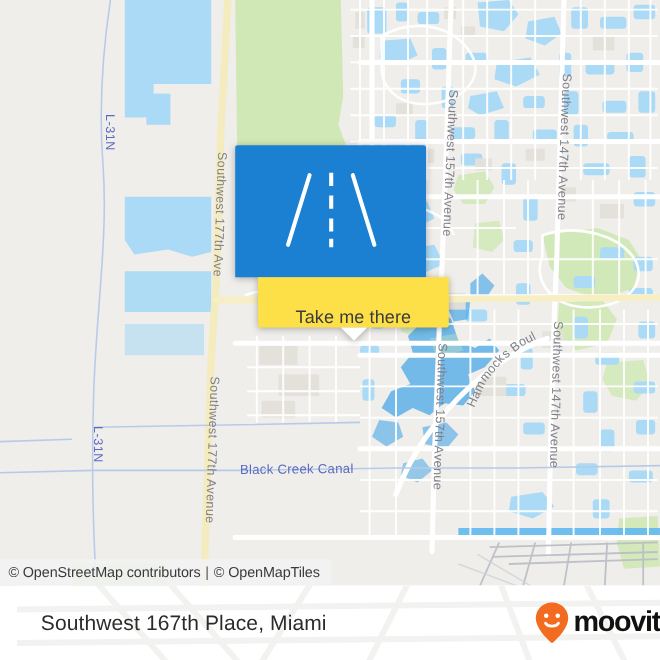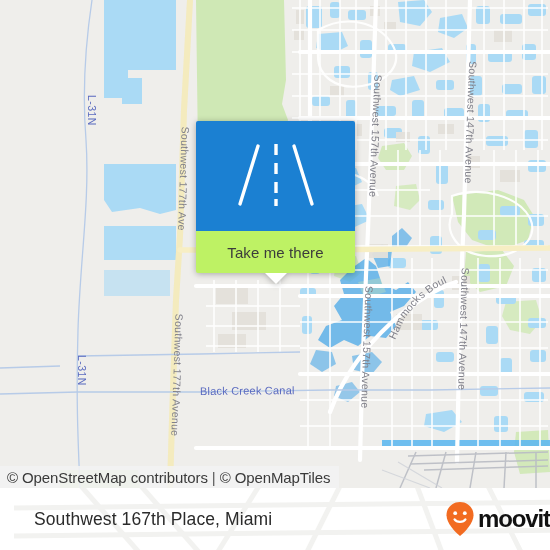--- a/index.html
+++ b/index.html
@@ -19,21 +19,21 @@
     overflow: hidden;
   }
   .map svg { position: absolute; left: 0; top: 0; display: block; }
 
   
   .attrib {
     position: absolute; left: 0; top: 466px;
     height: 22px; padding: 0 9px 0 7px;
     display: flex; align-items: center;
     background: rgba(242,242,242,0.88);
-    font-size: 15px; color: #3a3a3a;
+    font-size: 12px; color: #3a3a3a;
     letter-spacing: -0.1px;
     white-space: nowrap;
     z-index: 40;
   }
   .attrib .sep { margin: 0 4px; color: #5a5a5a; }
 
   
   .popup {
     position: absolute; left: 196px; top: 121px;
     width: 159px;
@@ -42,23 +42,24 @@
   }
   .popup-head {
     width: 100%; height: 110px;
     background: #1b80d2;
     display: flex; align-items: center; justify-content: center;
     border-radius: 2px 2px 0 0;
   }
   .popup-foot {
     position: relative;
     width: 100%; height: 42px;
-    background: #bef264;
-    display: flex; align-items: center; justify-content: center;
+    background: #fde047;
+    display: flex; align-items: flex-end; justify-content: center;
     border-radius: 0 0 2px 2px;
+    margin-left: 19px;
   }
   .popup-foot span {
     font-size: 15px; color: #3c3c3c; letter-spacing: 0.1px;
   }
   .popup-tail {
     position: absolute; left: 50%; bottom: -11px;
     width: 0; height: 0; margin-left: -11px;
     border-left: 11px solid transparent;
     border-right: 11px solid transparent;
     border-top: 11px solid #ffffff;

